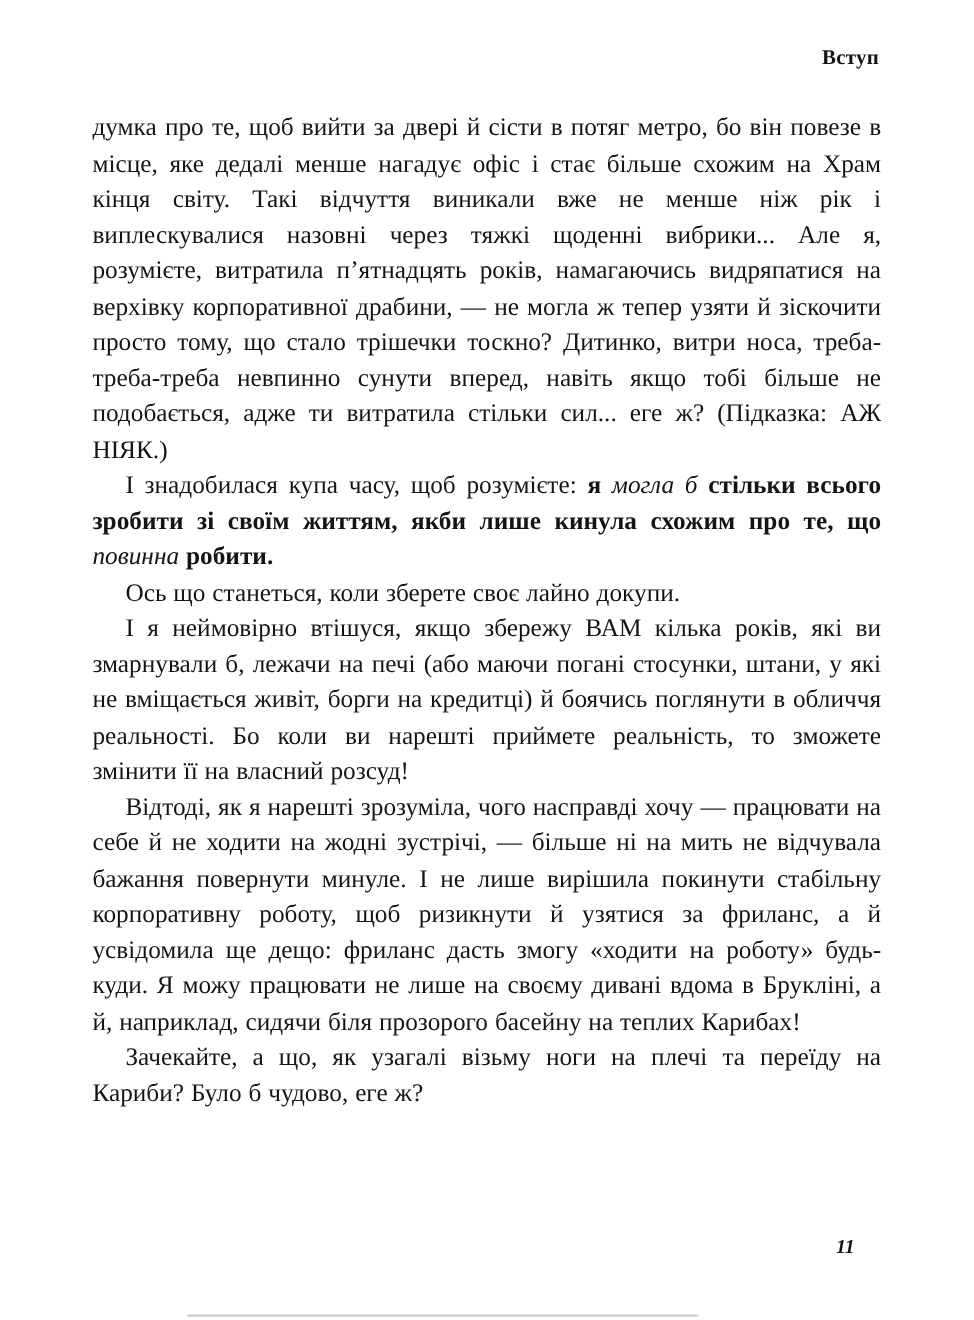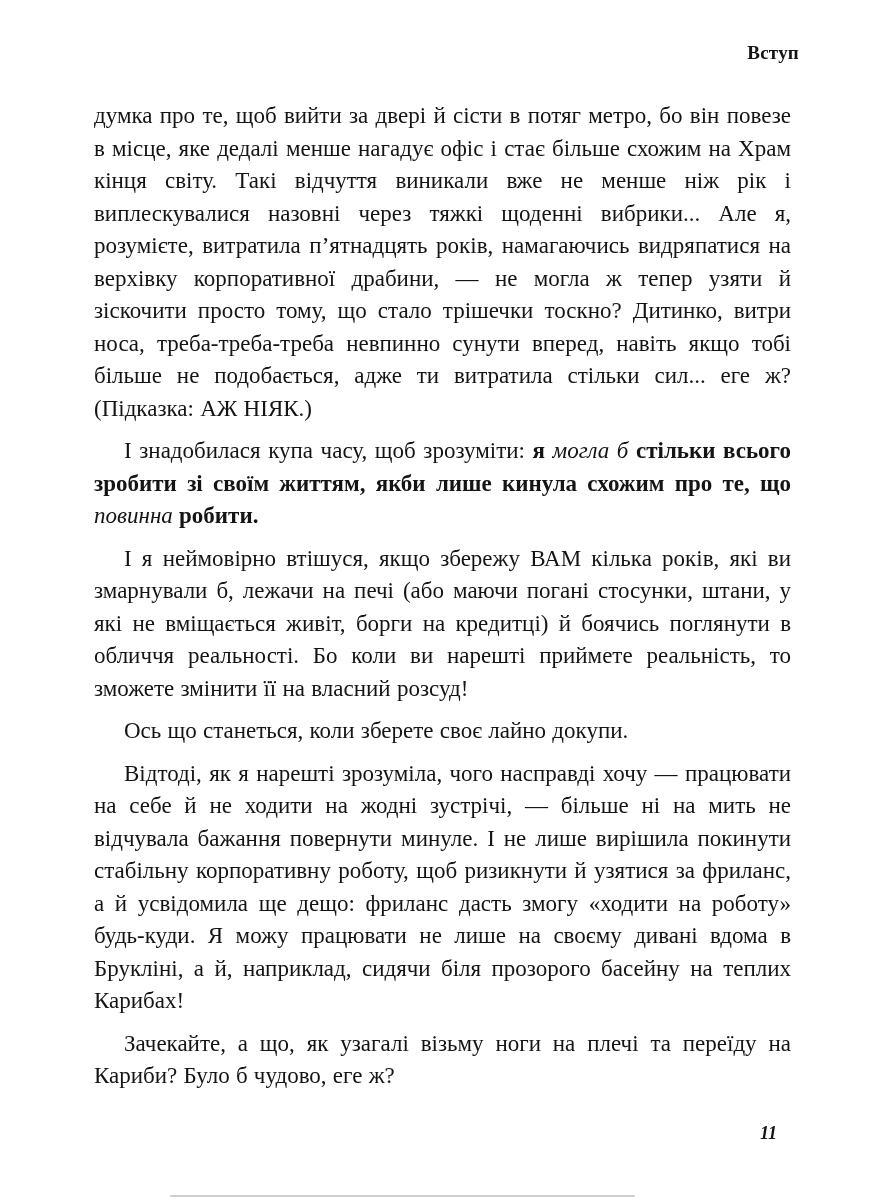--- a/index.html
+++ b/index.html
@@ -19,21 +19,21 @@
     overflow: hidden;
   }
   .running-head {
     text-align: right;
     font-size: 19px;
     font-weight: bold;
     letter-spacing: 0.2px;
     margin: 0 2px 36px 0;
   }
   .body-text p {
-    margin: 10px;
+    margin: 0;
     font-size: 23px;
     line-height: 32.5px;
     text-align: justify;
     word-spacing: 0.5px;
   }
   .body-text p.indent {
     text-indent: 30px;
   }
   .run-bold { font-weight: bold; }
   .run-bold-italic { font-weight: normal; font-style: italic; }
@@ -57,23 +57,23 @@
   }
 </style>
 </head>
 <body>
 
 <div class="page">
   <div class="running-head">Вступ</div>
 
   <div class="body-text">
       <p><span>думка про те, щоб вийти за двері й сісти в потяг метро, бо він повезе в місце, яке дедалі менше нагадує офіс і стає більше схожим на Храм кінця світу. Такі відчуття виникали вже не менше ніж рік і виплескувалися назовні через тяжкі щоденні вибрики... Але я, розумієте, витратила п’ятнадцять років, намагаючись видряпатися на верхівку корпоративної драбини, — не могла ж тепер узяти й зіскочити просто тому, що стало трішечки тоскно? Дитинко, витри носа, треба-треба-треба невпинно сунути вперед, навіть якщо тобі більше не подобається, адже ти витратила стільки сил... еге ж? (Підказка: АЖ НІЯК.)</span></p>
-      <p class="indent"><span>І знадобилася купа часу, щоб зрозуміти: </span><span class="run-bold">я </span><span class="run-bold-italic">могла б</span><span class="run-bold"> стільки всього зробити зі своїм життям, якби лише кинула схожим про те, що </span><span class="run-bold-italic">повинна</span><span class="run-bold"> робити.</span></p>
+      <p class="indent"><span>І знадобилася купа часу, щоб розумієте: </span><span class="run-bold">я </span><span class="run-bold-italic">могла б</span><span class="run-bold"> стільки всього зробити зі своїм життям, якби лише кинула схожим про те, що </span><span class="run-bold-italic">повинна</span><span class="run-bold"> робити.</span></p>
+      <p class="indent"><span>Ось що станеться, коли зберете своє лайно докупи.</span></p>
       <p class="indent"><span>І я неймовірно втішуся, якщо збережу ВАМ кілька років, які ви змарнували б, лежачи на печі (або маючи погані стосунки, штани, у які не вміщається живіт, борги на кредитці) й боячись поглянути в обличчя реальності. Бо коли ви нарешті приймете реальність, то зможете змінити її на власний розсуд!</span></p>
-      <p class="indent"><span>Ось що станеться, коли зберете своє лайно докупи.</span></p>
       <p class="indent"><span>Відтоді, як я нарешті зрозуміла, чого насправді хочу — працювати на себе й не ходити на жодні зустрічі, — більше ні на мить не відчувала бажання повернути минуле. І не лише вирішила покинути стабільну корпоративну роботу, щоб ризикнути й узятися за фриланс, а й усвідомила ще дещо: фриланс дасть змогу «ходити на роботу» будь-куди. Я можу працювати не лише на своєму дивані вдома в Брукліні, а й, наприклад, сидячи біля прозорого басейну на теплих Карибах!</span></p>
       <p class="indent"><span>Зачекайте, а що, як узагалі візьму ноги на плечі та переїду на Кариби? Було б чудово, еге ж?</span></p>
     </div>
 
   <div class="page-number">11</div>
 
   <div class="scan-edge"></div>
 </div>
 
 </body></html>

